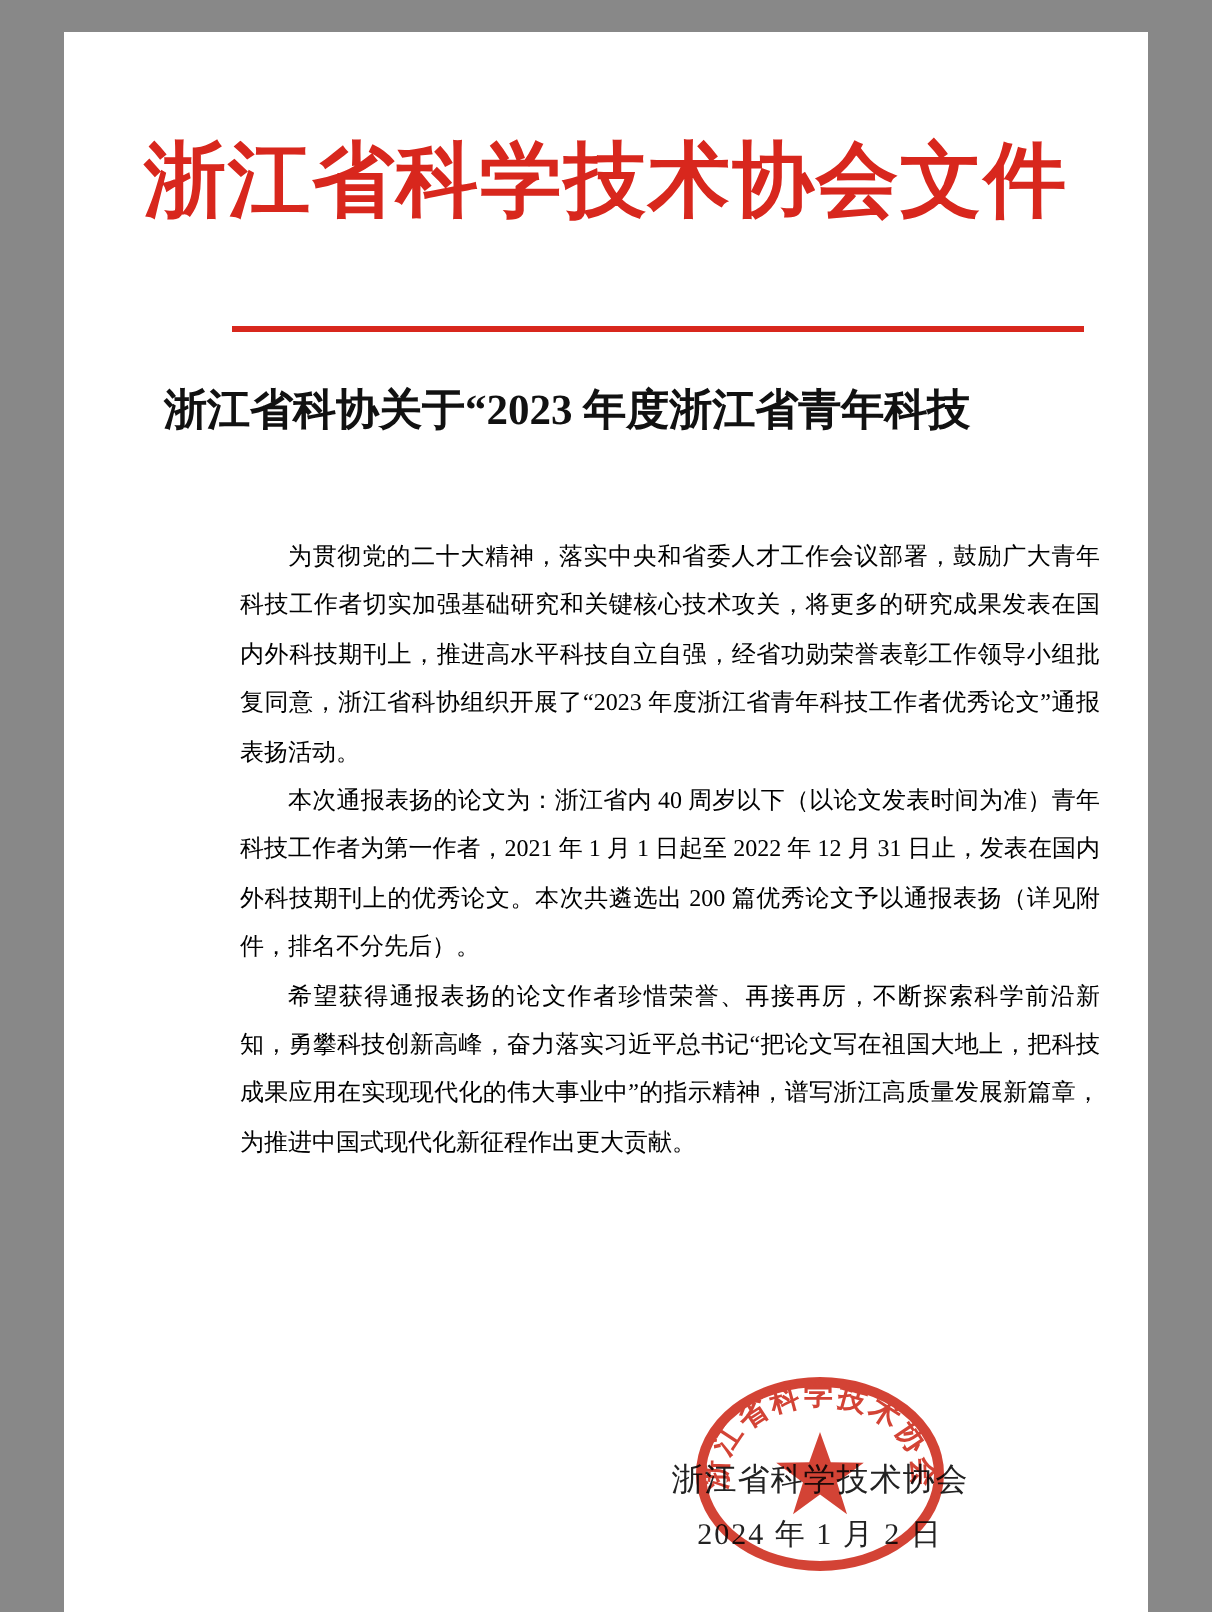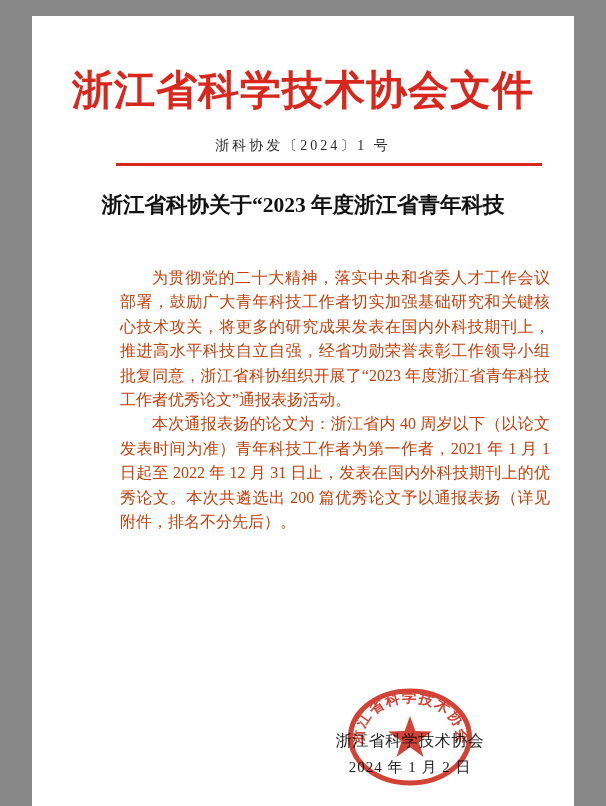--- a/index.html
+++ b/index.html
@@ -27,32 +27,31 @@
     letter-spacing:3px;
     color:#2b2b2b;
   }
   .red-rule{
     position:absolute;top:147px;left:84px;
     width:426px;height:3px;
     background:var(--red);
   }
   .doc-title{
     position:absolute;top:174px;left:50px;right:50px;
-    text-align:center;
     font-size:21.5px;font-weight:bold;
     line-height:30px;
     color:#111111;
   }
   .body-text{
     position:absolute;top:250px;left:88px;
     width:430px;
-    font-size:16px;
+    font-size:12px;
     line-height:24.4px;
     text-align:justify;
-    color:#c2410c;
+    color:#000000;
   }
   .body-text p{
     margin:0;
     text-indent:2em;
   }
   .attachment{
     margin-top:14px;
     text-indent:0.6em;
   }
   .signature-block{
@@ -81,31 +80,31 @@
     pointer-events:none;
   }
 </style>
 </head>
 <body>
 
 <div class="page" style="--red: #d8271d;">
 
   <div class="letterhead">浙江省科学技术协会文件</div>
 
-  <div class="doc-number">浙科协发〔2024〕1 号</div>
 
   <div class="red-rule"></div>
 
   <div class="doc-title">
     <div>浙江省科协关于“2023 年度浙江省青年科技</div>
   </div>
 
   <div class="body-text">
     <p>为贯彻党的二十大精神，落实中央和省委人才工作会议部署，鼓励广大青年科技工作者切实加强基础研究和关键核心技术攻关，将更多的研究成果发表在国内外科技期刊上，推进高水平科技自立自强，经省功勋荣誉表彰工作领导小组批复同意，浙江省科协组织开展了“2023 年度浙江省青年科技工作者优秀论文”通报表扬活动。</p>
     <p>本次通报表扬的论文为：浙江省内 40 周岁以下（以论文发表时间为准）青年科技工作者为第一作者，2021 年 1 月 1 日起至 2022 年 12 月 31 日止，发表在国内外科技期刊上的优秀论文。本次共遴选出 200 篇优秀论文予以通报表扬（详见附件，排名不分先后）。</p>
+    <p>希望获得通报表扬的论文作者珍惜荣誉、再接再厉，不断探索科学前沿新知，勇攀科技创新高峰，奋力落实习近平总书记“把论文写在祖国大地上，把科技成果应用在实现现代化的伟大事业中”的指示精神，谱写浙江高质量发展新篇章，为推进中国式现代化新征程作出更大贡献。</p>
   </div>
 
   <div class="signature-block">
     <div class="signature-org">浙江省科学技术协会</div>
     <div class="signature-date">2024 年 1 月 2 日</div>
   </div>
 
   <svg class="seal" viewBox="0 0 126 100" aria-hidden="true">
     <ellipse cx="63" cy="50" rx="59.5" ry="46" fill="none" stroke="#cd2717" stroke-width="5"></ellipse>
     <path id="seal-arc" d="M 17 58 A 47 35.5 0 1 1 109 58" fill="none" stroke="none"></path>

